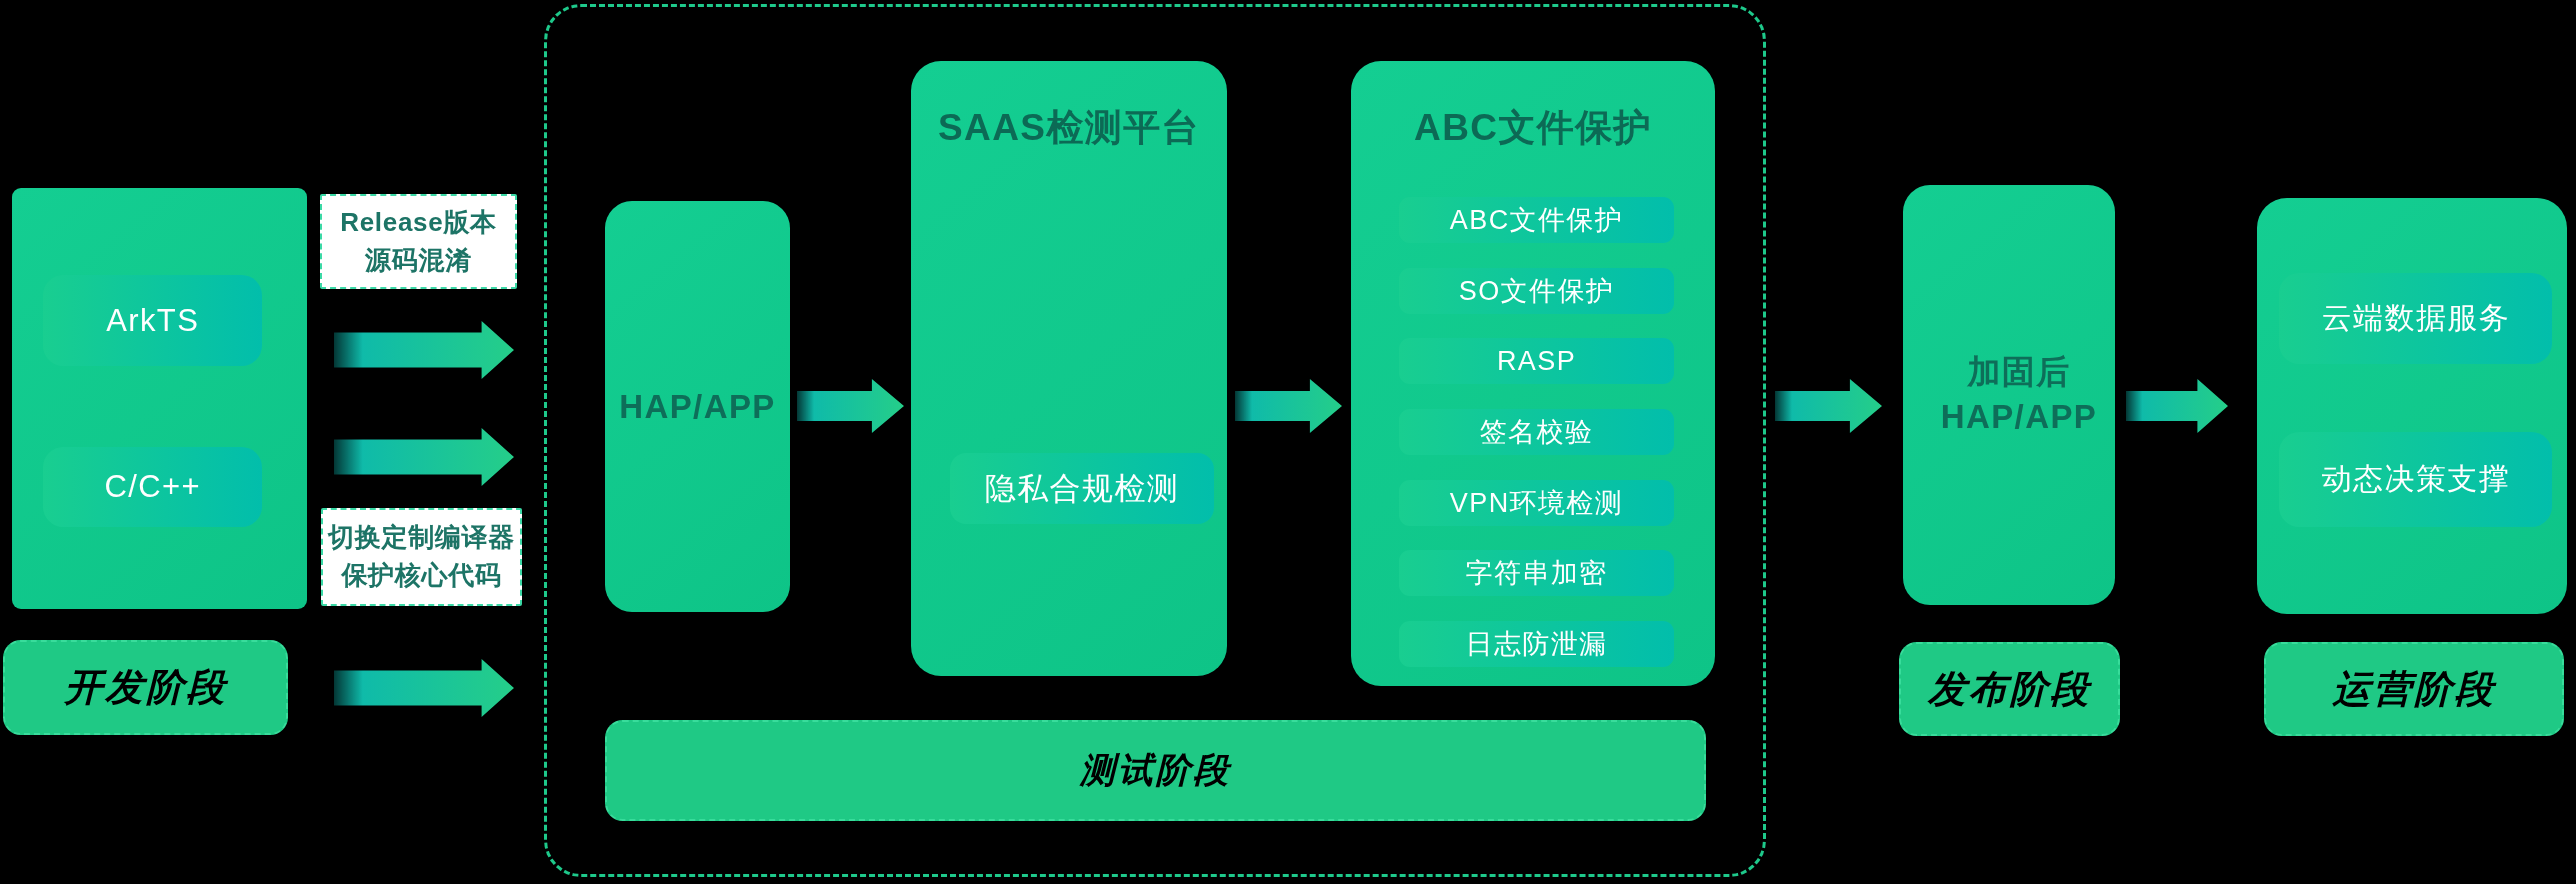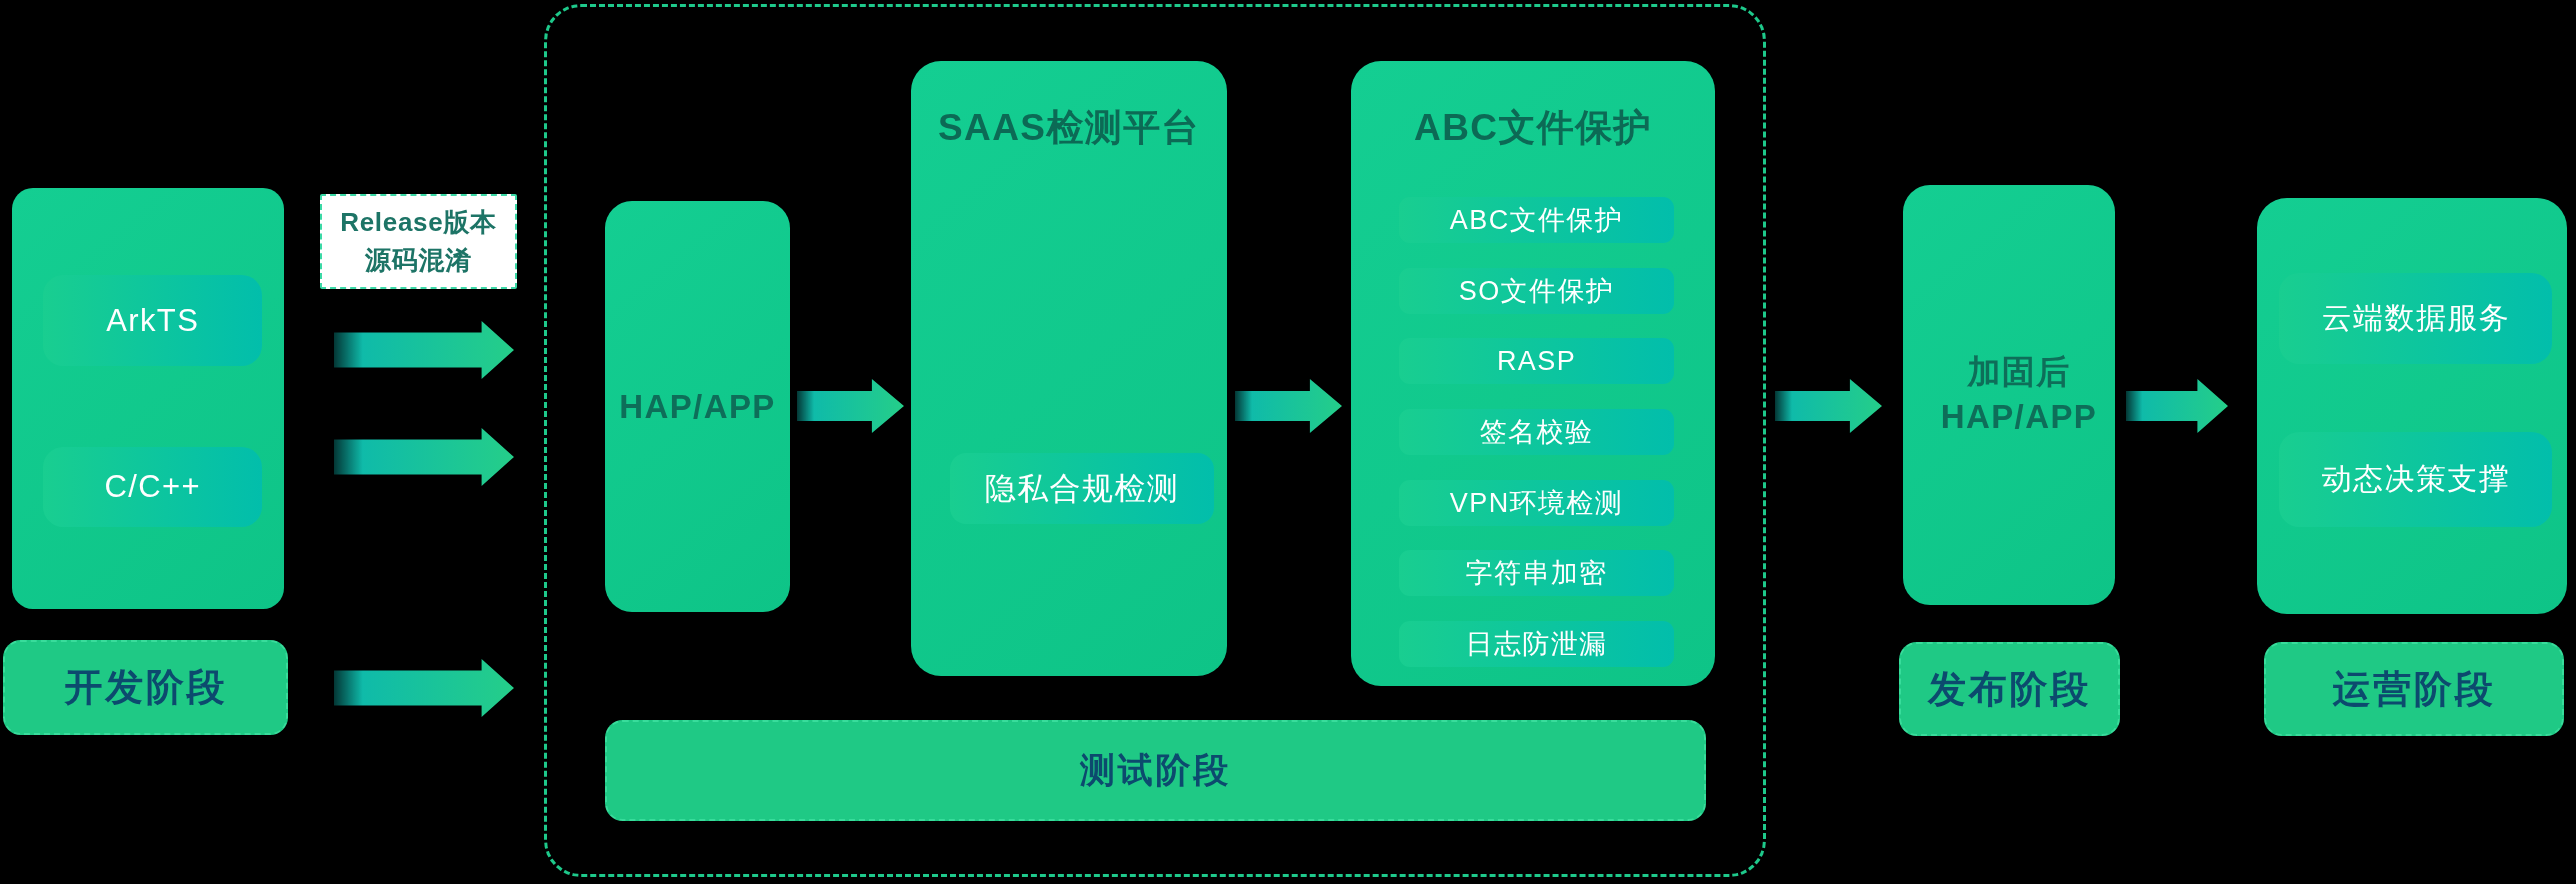--- a/index.html
+++ b/index.html
@@ -48,22 +48,23 @@
     letter-spacing:1.4px;
   }
   
   .badge{
     position:absolute;
     background:#1FC985;
     border:2.7px dashed #38DC9B;
     border-radius:17.7px;
     box-sizing:border-box;
     display:flex;align-items:center;justify-content:center;
-    font-size:38px;font-weight:600;color:#0c4a6e;
+    font-size:38px;font-weight:600;color:#000000;
     letter-spacing:2.7px;
+    font-style:italic;
   }
   
   .note{
     position:absolute;
     background:#FFFFFF;
     border:2.7px dashed #3BD9A6;
     border-radius:2px;
     box-sizing:border-box;
     display:flex;flex-direction:column;align-items:center;justify-content:center;
     font-size:26px;font-weight:600;color:#1D7466;
@@ -87,21 +88,21 @@
   
   .pipeline{
     position:absolute;
     left:544px;top:4.1px;width:1222px;height:873px;
     border:3.4px dashed #1EC98B;
     border-radius:37px;
     box-sizing:border-box;
     background:transparent;
   }
   
-  .dev-box{left:12.2px;top:188px;width:272px;height:421px;border-radius:21px;}
+  .dev-box{left:12.2px;top:188px;width:272px;height:421px;border-radius:9px;padding-left:23px;}
   .arkts{left:31px;top:87px;width:219px;height:91px;font-size:31px;border-radius:20.4px;}
   .cpp{left:31px;top:259px;width:219px;height:80px;font-size:31px;border-radius:20.4px;}
   .dev-stage{left:3.4px;top:640px;width:285px;height:95px;}
 
   .note1{left:320px;top:194px;width:197px;height:95px;}
   .note2{left:321px;top:508px;width:201px;height:98px;}
 
   .a1{left:334px;top:321px;}
   .a2{left:334px;top:428px;}
   .a3{left:334px;top:659px;}
@@ -138,20 +139,24 @@
 
   <div class="panel dev-box">
     <div class="pill arkts">ArkTS</div>
     <div class="pill cpp">C/C++</div>
   </div>
   <div class="badge dev-stage">开发阶段</div>
 
   <div class="note note1">
     <div class="note-line">Release版本</div>
     <div class="note-line">源码混淆</div>
+  </div>
+  <div class="note note2">
+    <div class="note-line">切换定制编译器</div>
+    <div class="note-line">保护核心代码</div>
   </div>
 
   <div class="arrow arrow-lg a1"></div>
   <div class="arrow arrow-lg a2"></div>
   <div class="arrow arrow-lg a3"></div>
 
   <div class="pipeline"></div>
 
   <div class="panel hap-box">
     <span class="panel-text">HAP/APP</span>

